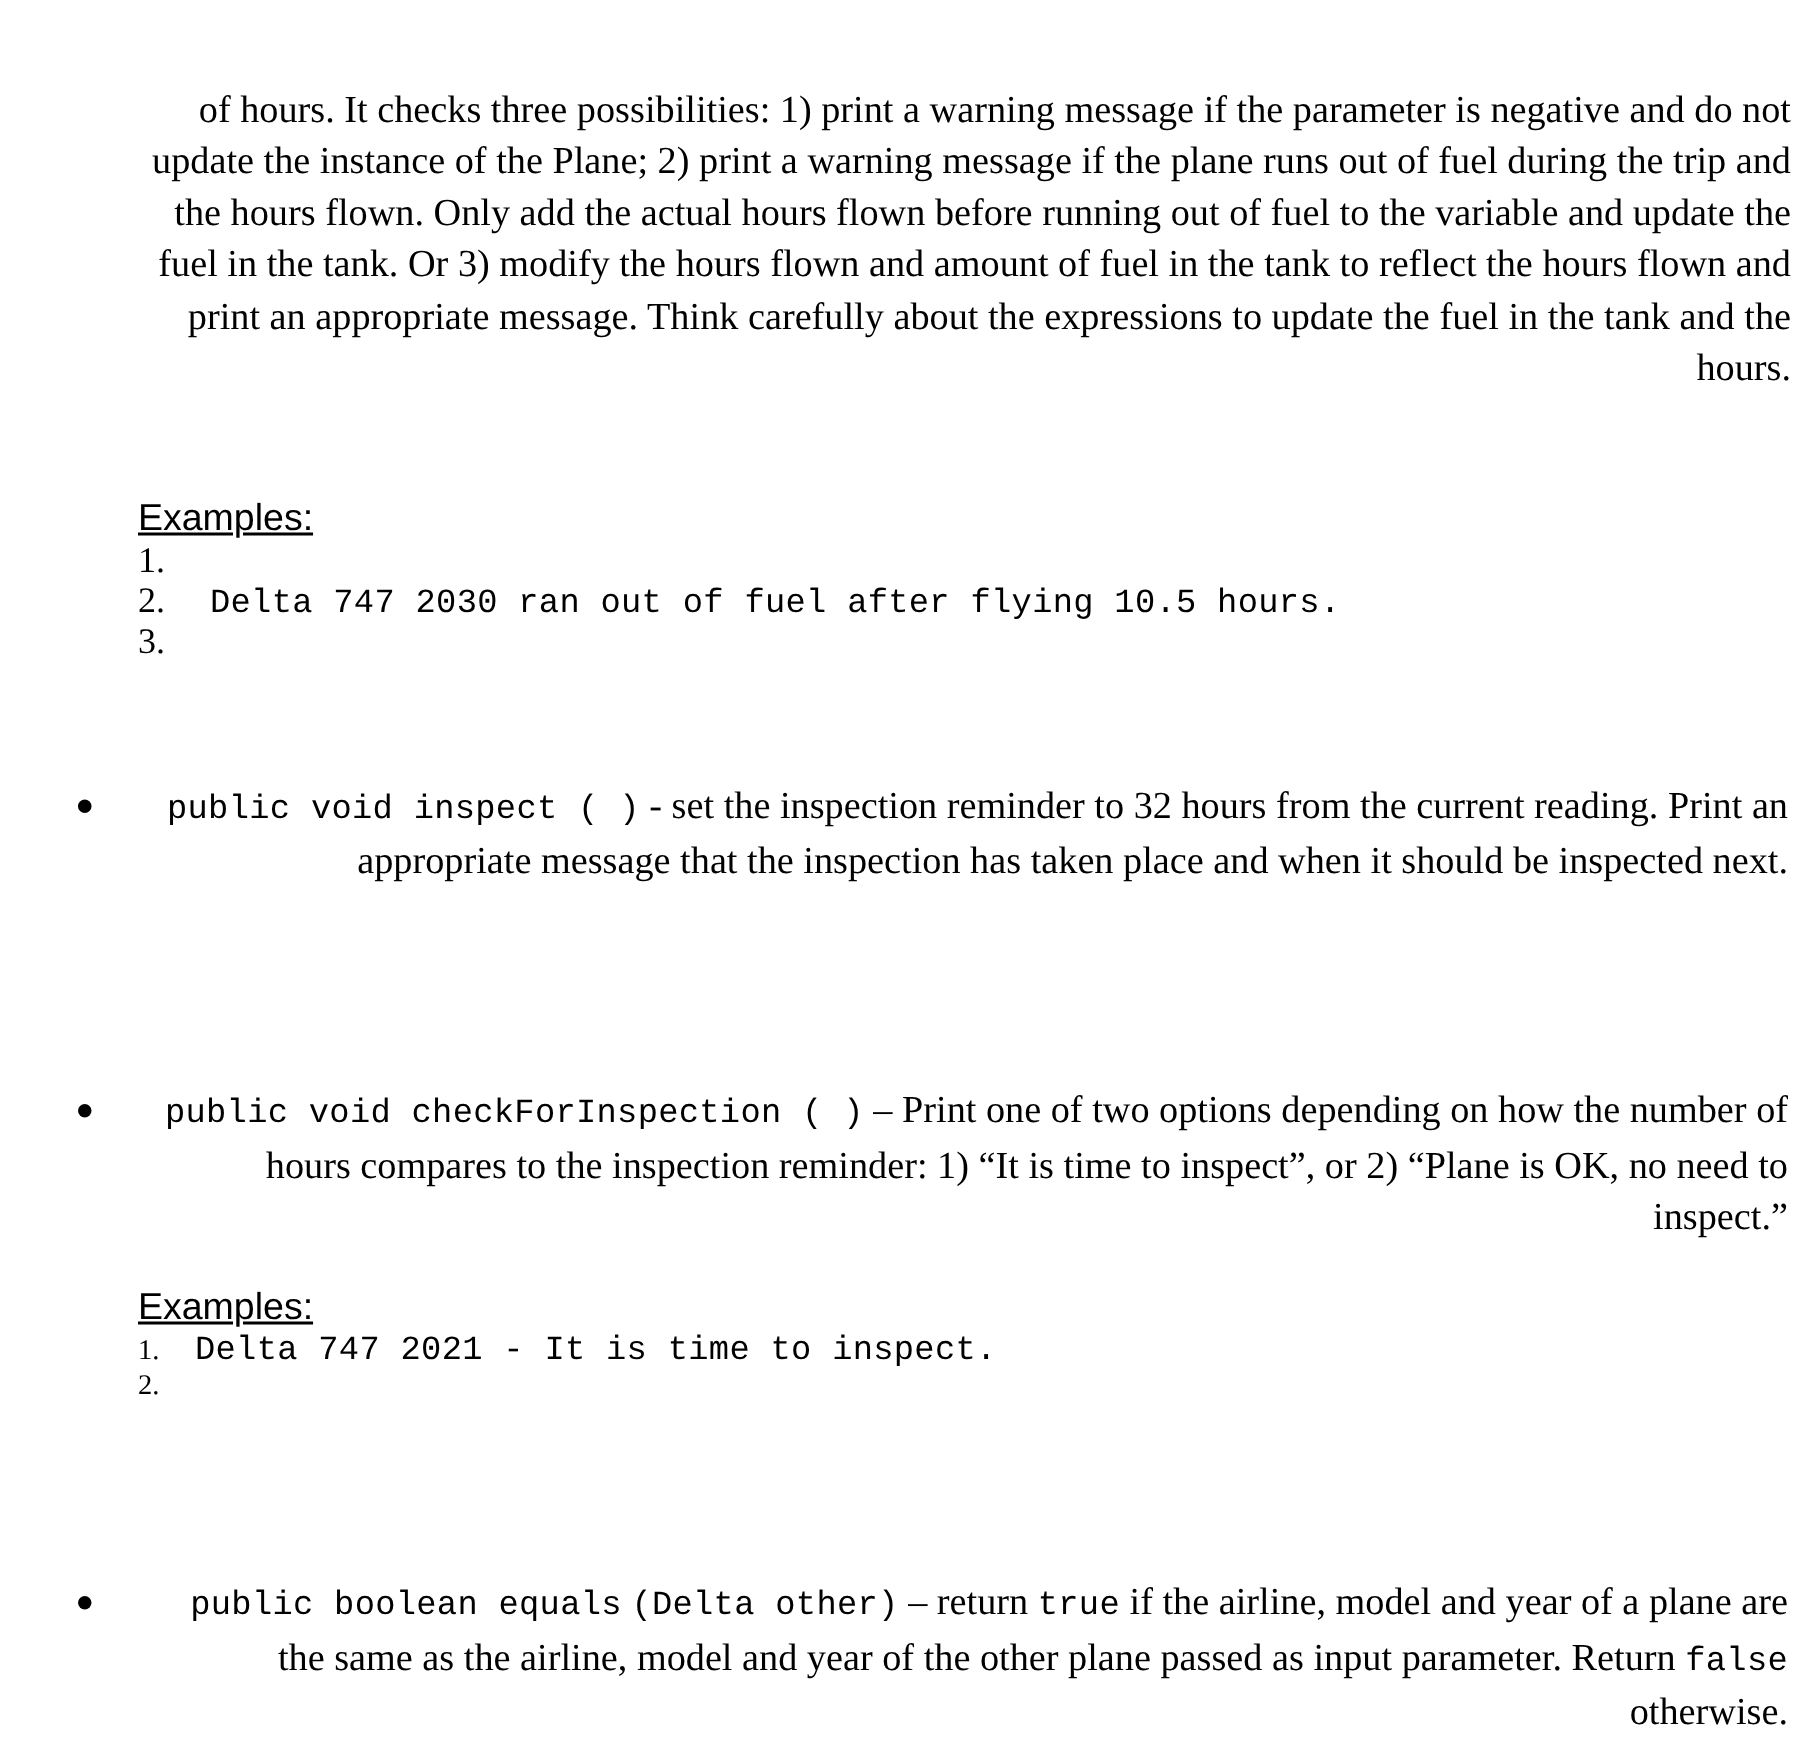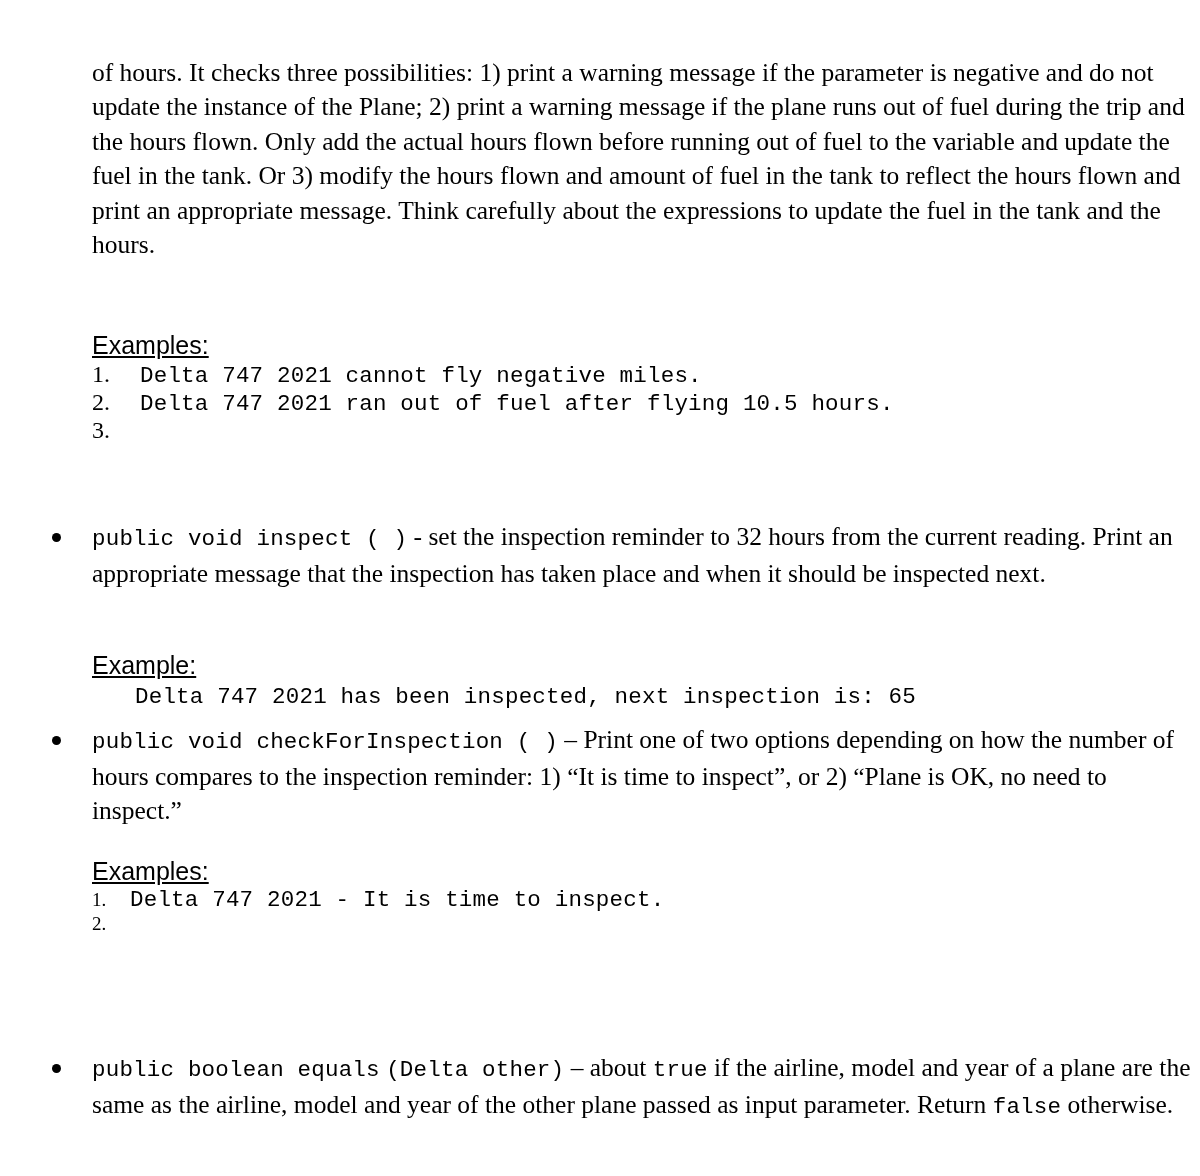--- a/index.html
+++ b/index.html
@@ -22,21 +22,21 @@
     top: 0;
     width: 1200px;
     height: 1176px;
   }
 
   
   .serif {
     font-family: "Liberation Serif", "DejaVu Serif", serif;
     font-size: 25.5px;
     line-height: 34.5px;
-    text-align: left;
+    text-align: right;
   }
   code, .code {
     font-family: "Liberation Mono", "DejaVu Sans Mono", monospace;
     font-size: 22.5px;
     letter-spacing: 0.2px;
     margin-top: 17px;
   }
 
   
   #intro-paragraph {
@@ -152,43 +152,38 @@
 
 <div class="page">
 
   <p id="intro-paragraph" class="serif">of hours.  It checks three possibilities: 1) print a warning message if the parameter is negative and do not update the instance of the Plane; 2) print a warning message if the plane runs out of fuel during the trip and the hours flown.  Only add the actual hours flown before running out of fuel to the variable and update the fuel in the tank. Or 3) modify the hours flown and amount of fuel in the tank to reflect the hours flown and print an appropriate message. Think carefully about the expressions to update the fuel in the tank and the hours.</p>
 
   <div id="examples-block-1">
     <div class="examples-heading">Examples:</div>
     <ol class="num-list">
       <li>
         <span class="num">1.</span>
-        <span class="txt">Delta 747 2021 cannot fly negative miles.</span>
       </li>
       <li>
         <span class="num">2.</span>
-        <span class="txt">Delta 747 2021 ran out of fuel after flying 10.5 hours.</span>
+        <span class="txt">Delta 747 2030 ran out of fuel after flying 10.5 hours.</span>
       </li>
       <li>
         <span class="num">3.</span>
       </li>
     </ol>
   </div>
 
   <div id="bullet-inspect" class="bullet-item">
     <span class="bullet-dot"></span>
     <div class="bullet-body serif">
       <code>public void inspect ( )</code><span> - set the inspection reminder to 32 hours from the current reading. Print an appropriate message that the inspection has taken place and when it should be inspected next.</span>
     </div>
   </div>
 
-  <div id="inspect-example-block">
-    <div class="examples-heading">Example:</div>
-    <div id="inspect-example-line">Delta 747 2021 has been inspected, next inspection is: 65</div>
-  </div>
 
   <div id="bullet-checkforinspection" class="bullet-item">
     <span class="bullet-dot"></span>
     <div class="bullet-body serif">
       <code>public void checkForInspection ( )</code><span> – Print one of two options depending on how the number of hours compares to the inspection reminder: 1) “It is time to inspect”, or 2) “Plane is OK, no need to inspect.”</span>
     </div>
   </div>
 
   <div id="examples-block-2">
     <div class="examples-heading">Examples:</div>
@@ -199,17 +194,17 @@
       </li>
       <li>
         <span class="num">2.</span>
       </li>
     </ol>
   </div>
 
   <div id="bullet-equals" class="bullet-item">
     <span class="bullet-dot"></span>
     <div class="bullet-body serif">
-      <code>public boolean equals</code><span> </span><code>(Delta other)</code><span> – about </span><code>true</code><span> if the airline, model and year of a plane are the same as the airline, model and year of the other plane passed as input parameter. Return </span><code>false</code><span> otherwise.</span>
+      <code>public boolean equals</code><span> </span><code>(Delta other)</code><span> – return </span><code>true</code><span> if the airline, model and year of a plane are the same as the airline, model and year of the other plane passed as input parameter. Return </span><code>false</code><span> otherwise.</span>
     </div>
   </div>
 
 </div>
 
 </body></html>

